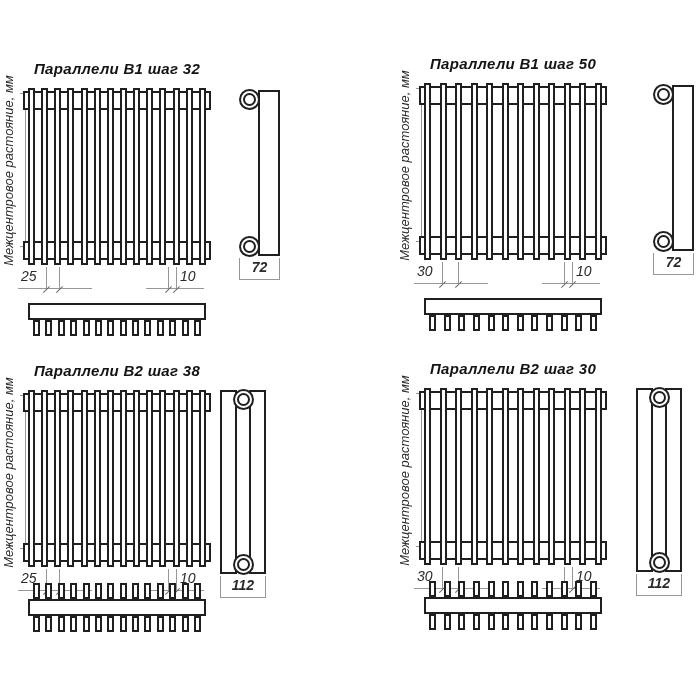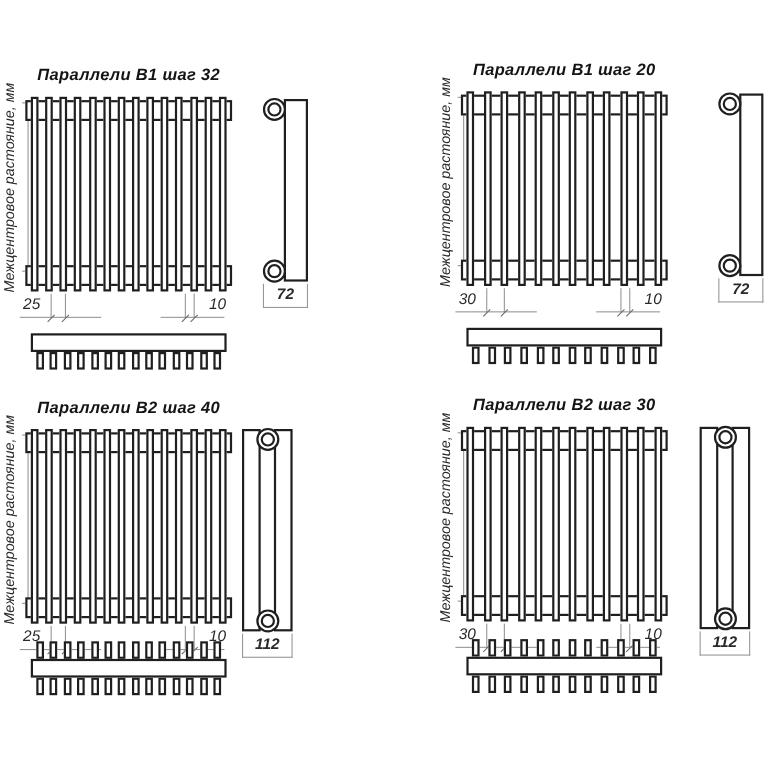--- a/index.html
+++ b/index.html
@@ -46,21 +46,21 @@
 
   
   .pdim { position: absolute; left: 18px; top: 212px; width: 74px; height: 22px; }
   .wdim { position: absolute; left: 146px; top: 212px; width: 58px; height: 22px; }
   .ext  { position: absolute; top: 0; width: 1px; height: 22px; background: var(--dm); }
   .hline{ position: absolute; left: 0; right: 0; bottom: 0; height: 1px; background: var(--dm); }
   .pdim .ext.a { left: 28px; } .p25 .pdim .ext.b { left: 41px; } .p30 .pdim .ext.b { left: 44px; }
   .wdim .ext.a { left: 22px; } .wdim .ext.b { left: 30px; }
   .dimtext { position: absolute; top: 1px; font-style: italic; font-size: 14px; color: var(--tx); white-space: nowrap; }
   .pdim .dimtext { left: 3px; }
-  .wdim .dimtext { left: 44px; }
+  .wdim .dimtext { left: 34px; }
   .slash { position: absolute; width: 9px; height: 1px; background: #6a6a6a; transform: rotate(-45deg); bottom: -1px; }
 
   
   .side  { position: absolute; top: 35px; }
   .side.b1 { width: 41px; height: 166px; }
   .side.b2 { top: 33px; width: 46px; height: 184px; }
   .sv-rect { position: absolute; top: 0; height: 100%; border: 2px solid var(--ln); background: #fff; }
   .side.b1 .sv-rect { right: 0; width: 22px; }
   .side.b2 .sv-rect.l { left: 0; width: 17px; }
   .side.b2 .sv-rect.r { right: 0; width: 17px; }
@@ -162,21 +162,21 @@
         <div class="tooth"></div>
         <div class="tooth"></div>
         <div class="tooth"></div>
         <div class="tooth"></div>
         <div class="tooth"></div>
       </div>
   </div>
 </div>
 
 <div class="q p30" style="left:396px;top:50px">
-  <div class="title">Параллели В1 шаг 20</div>
+  <div class="title">Параллели В1 шаг 50</div>
 
   <div class="vdim">
     <div class="vline"></div>
     <div class="vtick t"></div>
     <div class="vtick b"></div>
     <div class="vlabel">Межцентровое растояние, мм</div>
   </div>
 
   <div class="front">
     <div class="rail t"></div>
@@ -240,21 +240,21 @@
         <div class="tooth"></div>
         <div class="tooth"></div>
         <div class="tooth"></div>
         <div class="tooth"></div>
         <div class="tooth"></div>
       </div>
   </div>
 </div>
 
 <div class="q p25" style="left:0;top:357px">
-  <div class="title">Параллели В2 шаг 40</div>
+  <div class="title">Параллели В2 шаг 38</div>
 
   <div class="vdim">
     <div class="vline"></div>
     <div class="vtick t"></div>
     <div class="vtick b"></div>
     <div class="vlabel">Межцентровое растояние, мм</div>
   </div>
 
   <div class="front">
     <div class="rail t"></div>

